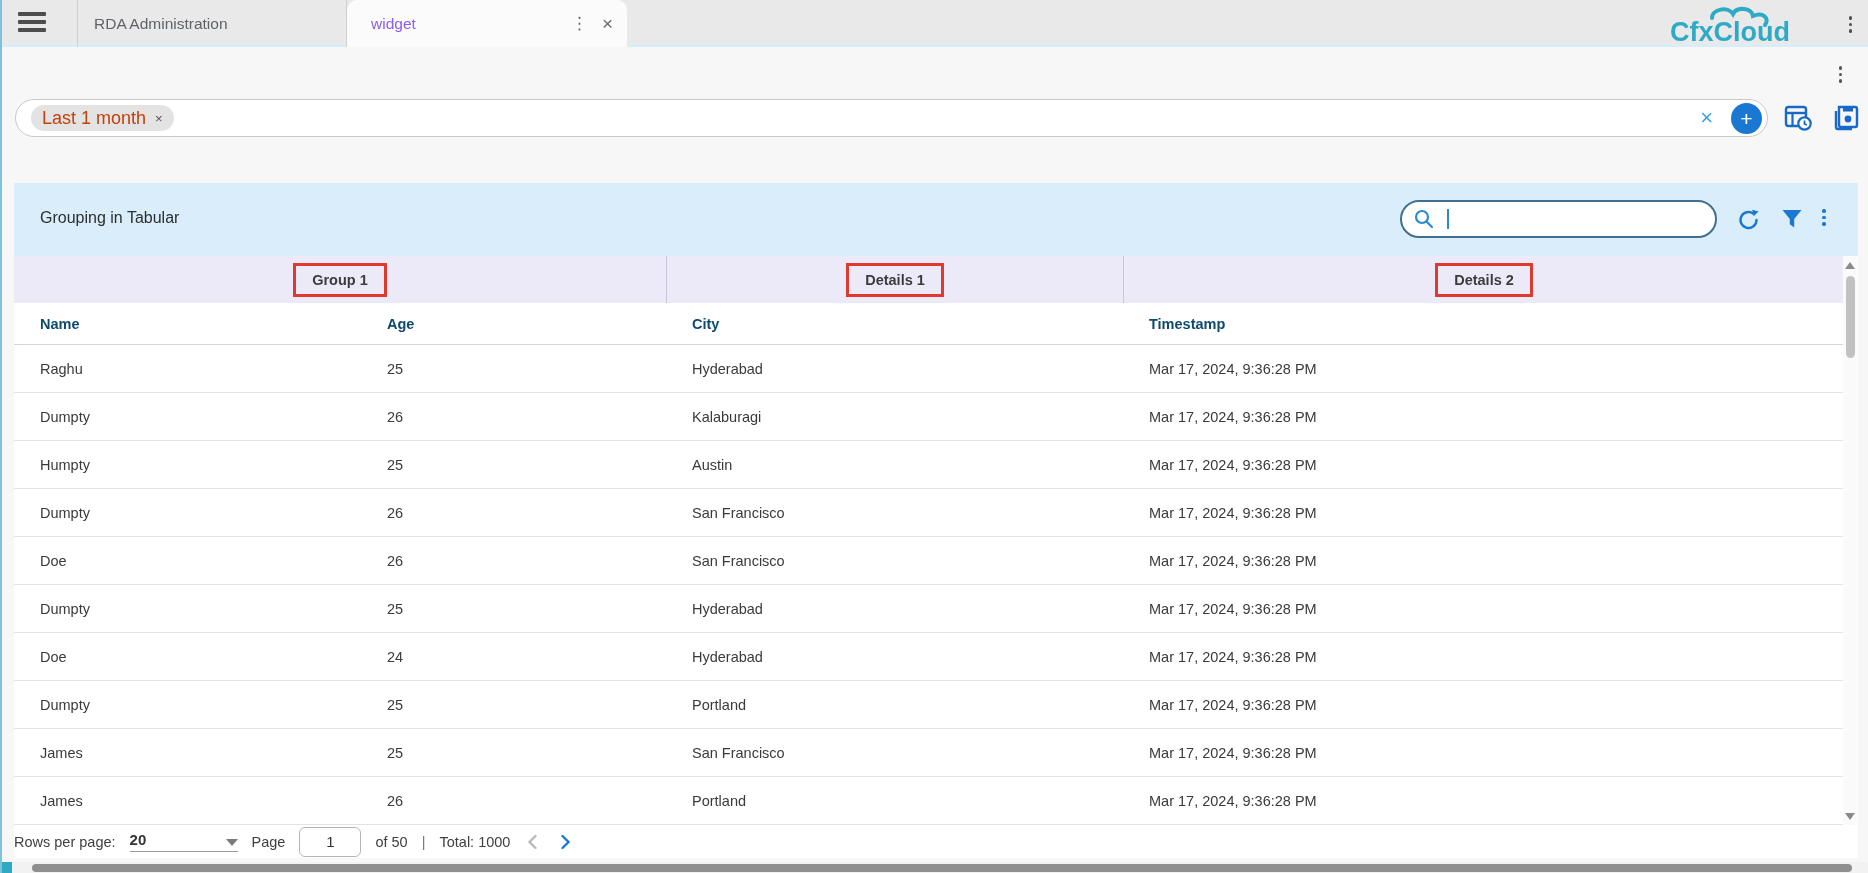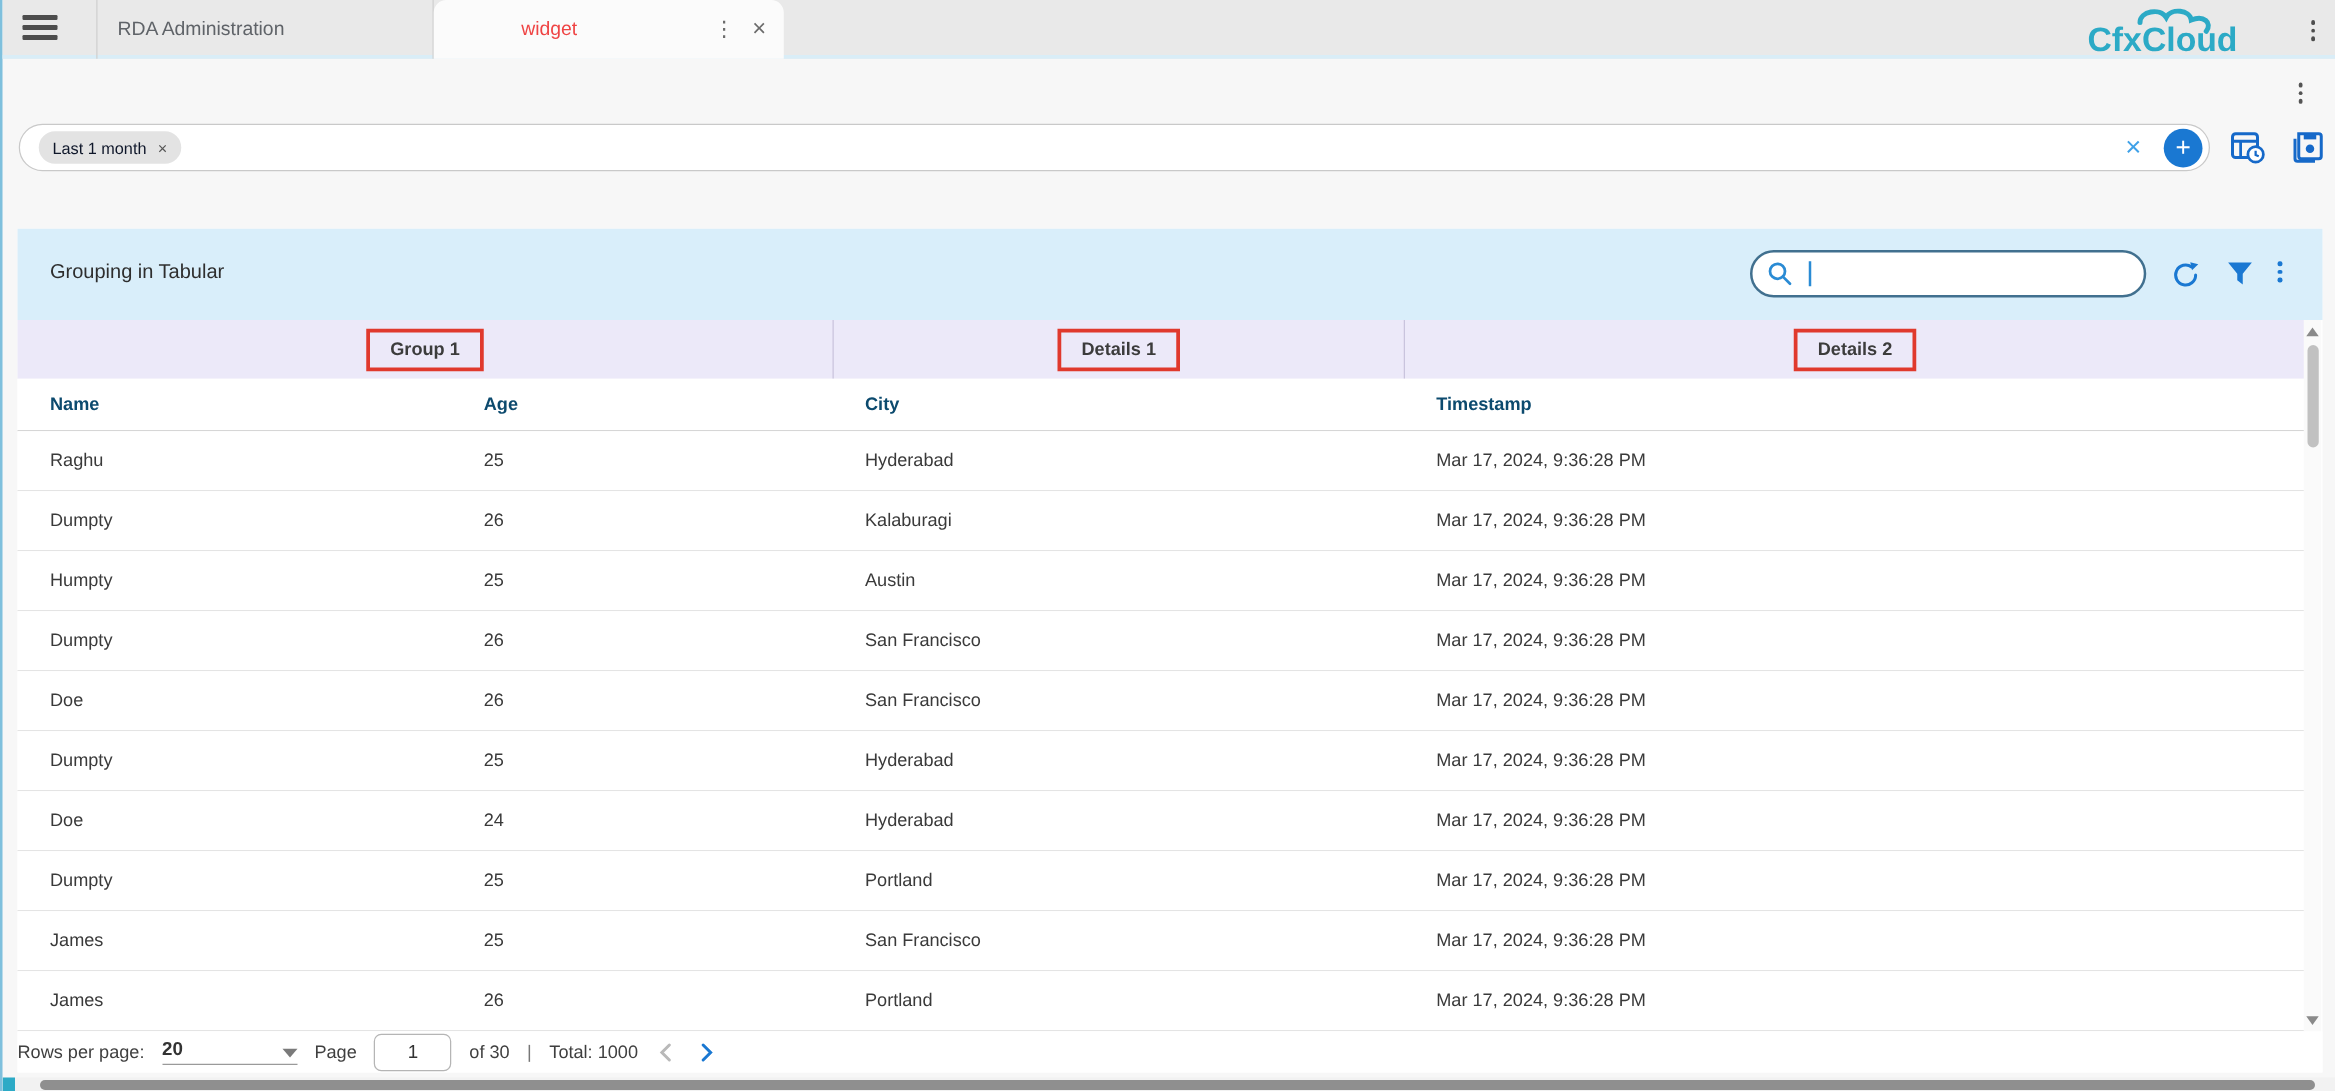--- a/index.html
+++ b/index.html
@@ -9,38 +9,38 @@
 
   
   .topbar { position:absolute; top:0; left:0; right:0; height:47px; background:#e9e9e9;
             border-bottom:3px solid #d9edf7; }
   .hamburger { position:absolute; left:16px; top:12px; width:30px; height:22px; cursor:pointer; }
   .hamburger span { display:block; width:28px; height:3.5px; background:#4d4d4d; margin-bottom:4.5px; border-radius:1px; }
   .tab { position:absolute; top:0; height:47px; display:flex; align-items:center; }
   .tab-inactive { left:75px; width:270px; border-left:1px solid #cfcfcf; border-right:1px solid #cfcfcf;text-align:right; }
   .tab-inactive .tab-label { padding-left:16px; color:#5f6368; font-size:15.5px; }
   .tab-active { left:345px; width:280px; background:#fbfbfb; border-radius:10px 10px 0 0; }
-  .tab-active .tab-label { padding-left:24px; color:#ef4444; font-size:15.5px; flex:1;margin-left:46px; }
+  .tab-active .tab-label { padding-left:24px; color:#8b5cf6; font-size:15.5px; flex:1; }
   .tab-kebab { color:#6b6b6b; font-size:17px; padding:0 10px; letter-spacing:0; cursor:pointer; }
   .tab-close { color:#6b6b6b; font-size:19px; padding:0 14px 0 4px; cursor:pointer; }
   .logo { position:absolute; right:66px; top:3px; }
   .kebab { display:flex; flex-direction:column; gap:3px; align-items:center; cursor:pointer; }
   .kebab i { width:3.5px; height:3.5px; border-radius:50%; background:#4d4d4d; }
   .kebab-topbar { position:absolute; right:16px; top:16px; }
 
   
   .kebab-page { position:absolute; right:26px; top:66px; }
   .kebab-page i { background:#555; }
 
   
   .filterbar { position:absolute; left:13px; top:99px; width:1753px; height:38px; background:#ffffff;
                border:1px solid #c9c9c9; border-radius:19px; display:flex; align-items:center; }
   .chip { display:flex; align-items:center; gap:9px; margin-left:15px; background:#e3e3e3;
           border-radius:13px; height:26px; padding:0 11px; }
-  .chip-label { font-size:13px; color:#0f172a; }
+  .chip-label { font-size:18px; color:#c2410c; }
   .chip-x { color:#555; font-size:13px; cursor:pointer; line-height:1; }
   .filter-spacer { flex:1; }
   .clear-x { color:#3fa1e8; font-size:22px; font-weight:400; cursor:pointer; margin-right:18px; line-height:1; }
   .add-btn { width:31px; height:31px; border-radius:50%; background:#1a78d2; color:#ffffff; border:none;
              font-size:21px; line-height:29px; text-align:center; margin-right:5px; cursor:pointer; }
   .bar-icon { position:absolute; top:103px; cursor:pointer; }
   .icon-history { left:1781px; }
   .icon-save { left:1829px; }
 
   
@@ -300,21 +300,21 @@
     </div>
 
     <div class="tfooter">
       <span>Rows per page:</span>
       <span class="rpp">
         <span class="rpp-value">20</span>
         <span class="dd-caret"></span>
       </span>
       <span>Page</span>
       <input class="page-input" value="1" style="">
-      <span>of 30</span>
+      <span>of 50</span>
       <span class="sep">|</span>
       <span>Total: 1000</span>
       <span class="pg-chev">
         <svg width="18" height="18" viewBox="0 0 18 18">
           <polyline points="11.5,3 5.5,9 11.5,15" fill="none" stroke="#b9b9b9" stroke-width="2.4" stroke-linecap="round"></polyline>
         </svg>
       </span>
       <span class="pg-chev">
         <svg width="18" height="18" viewBox="0 0 18 18">
           <polyline points="6.5,3 12.5,9 6.5,15" fill="none" stroke="#1a78d2" stroke-width="2.4" stroke-linecap="round"></polyline>

